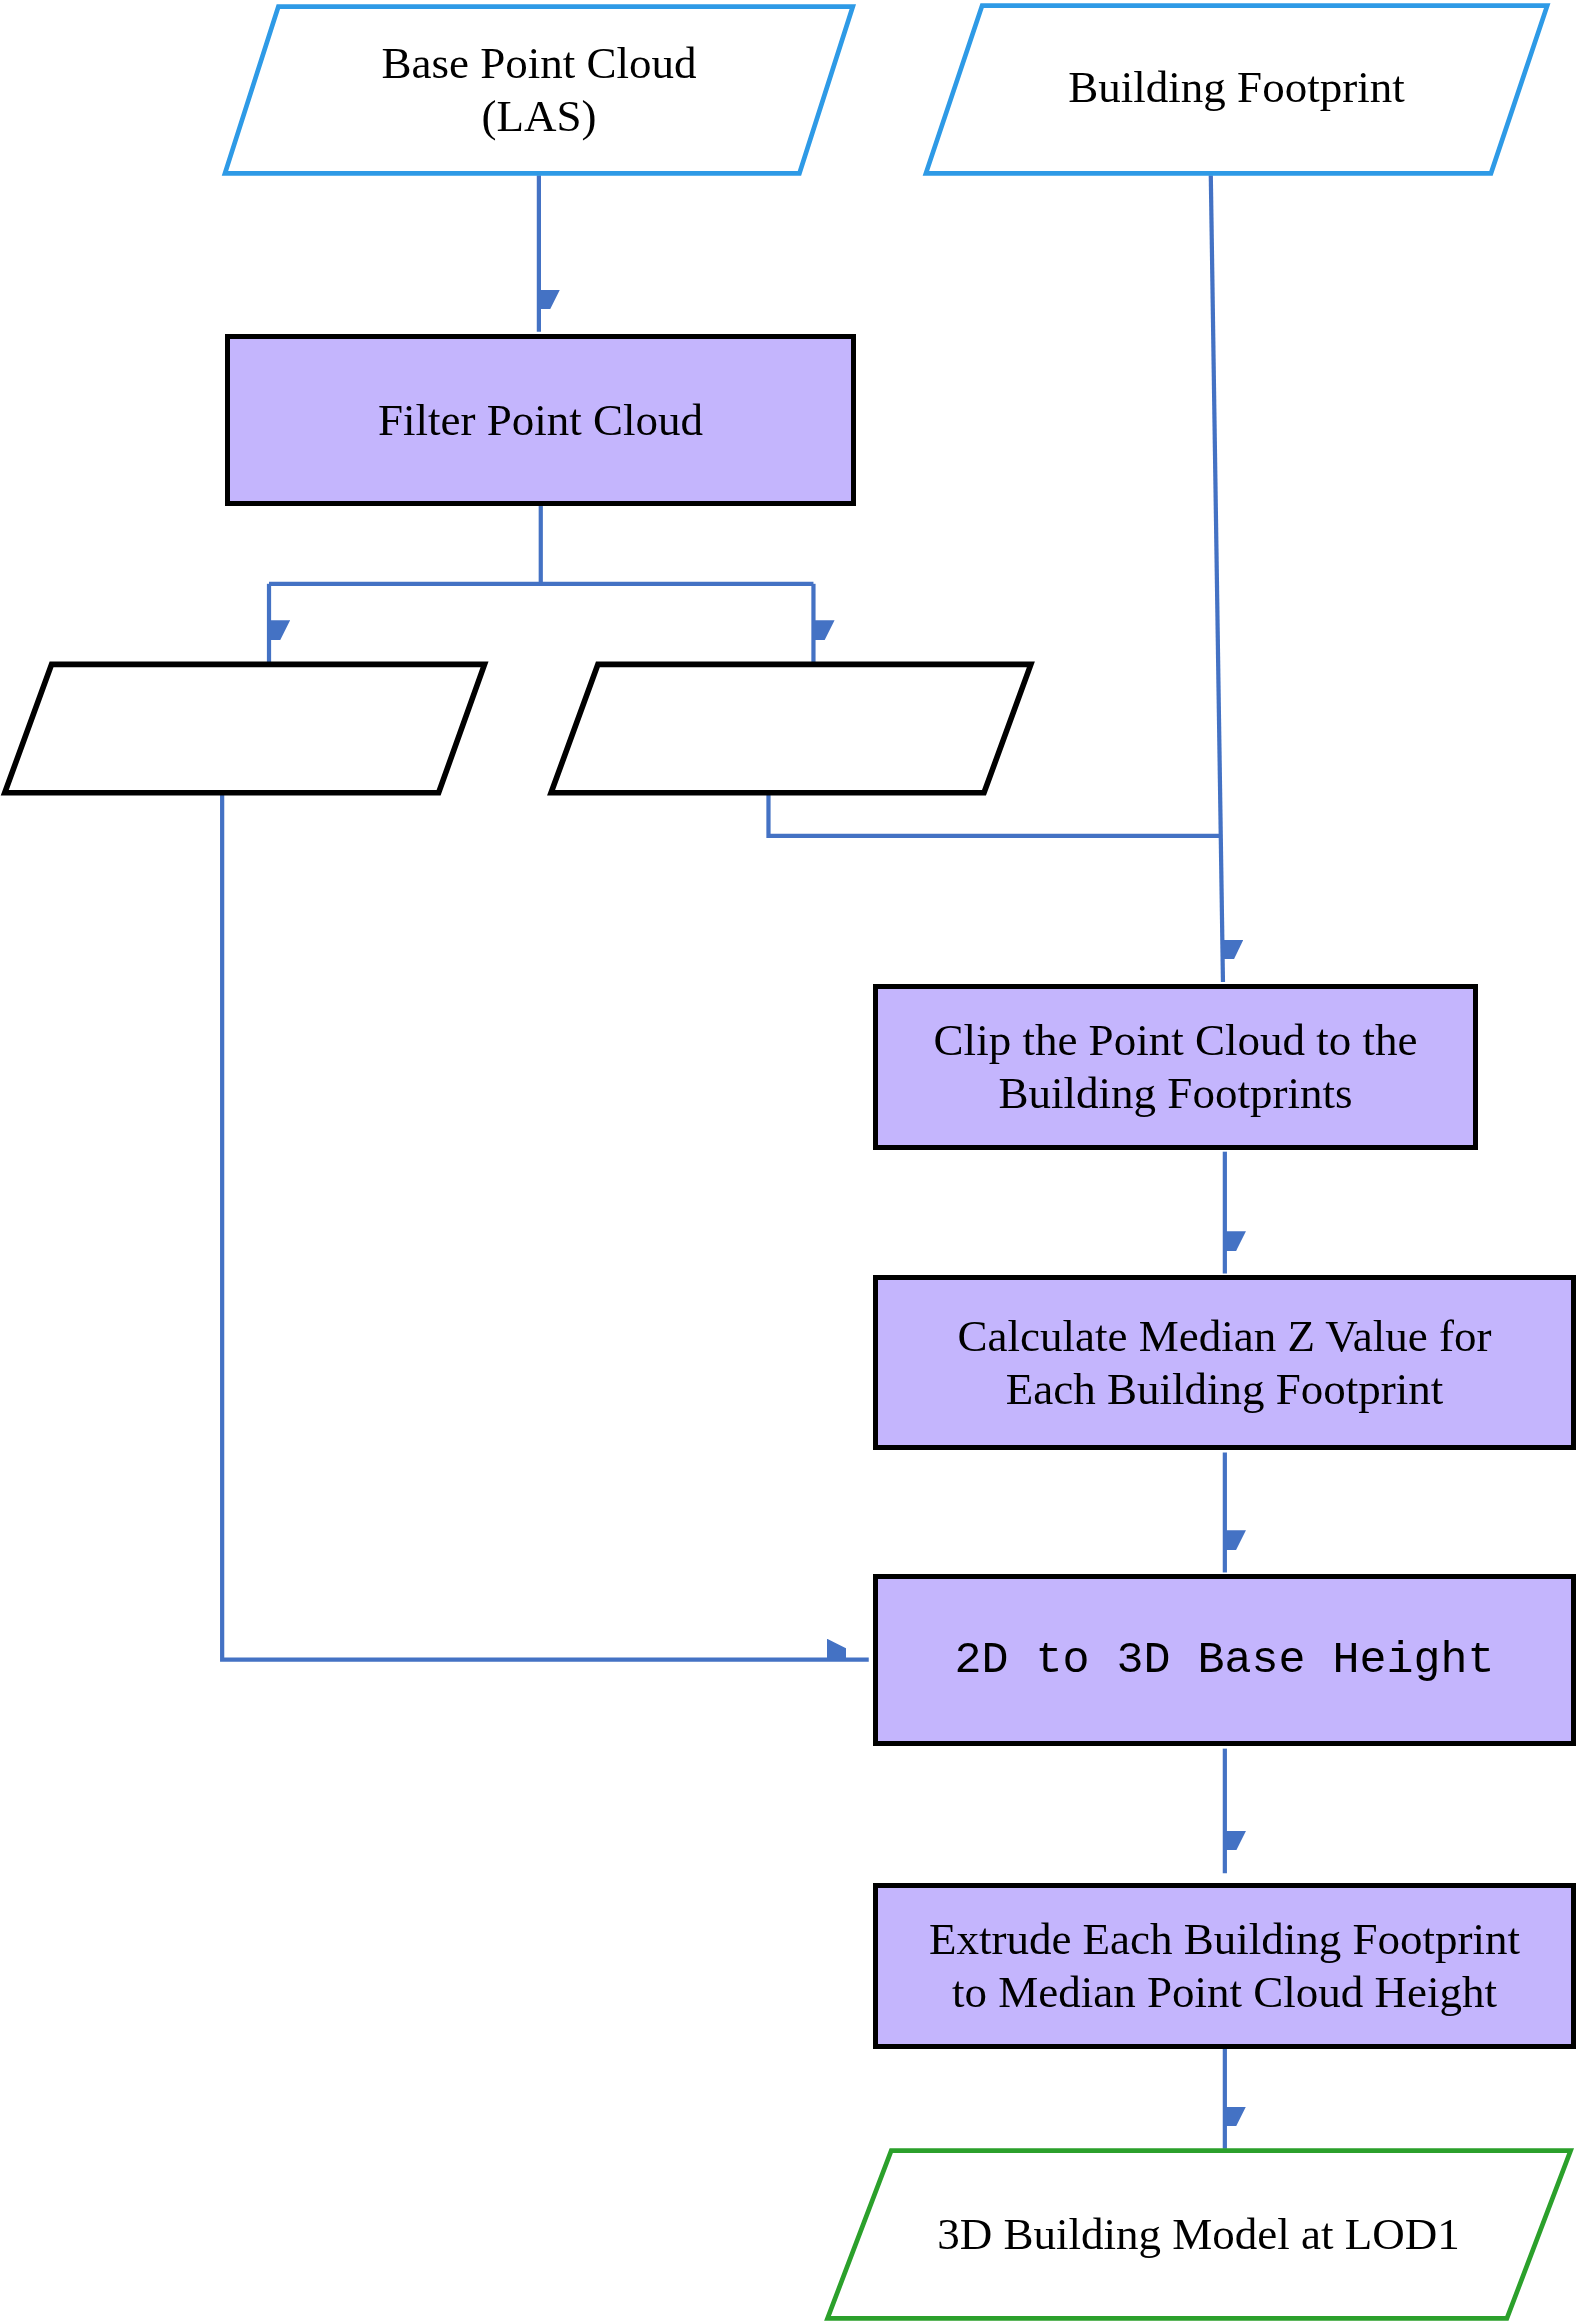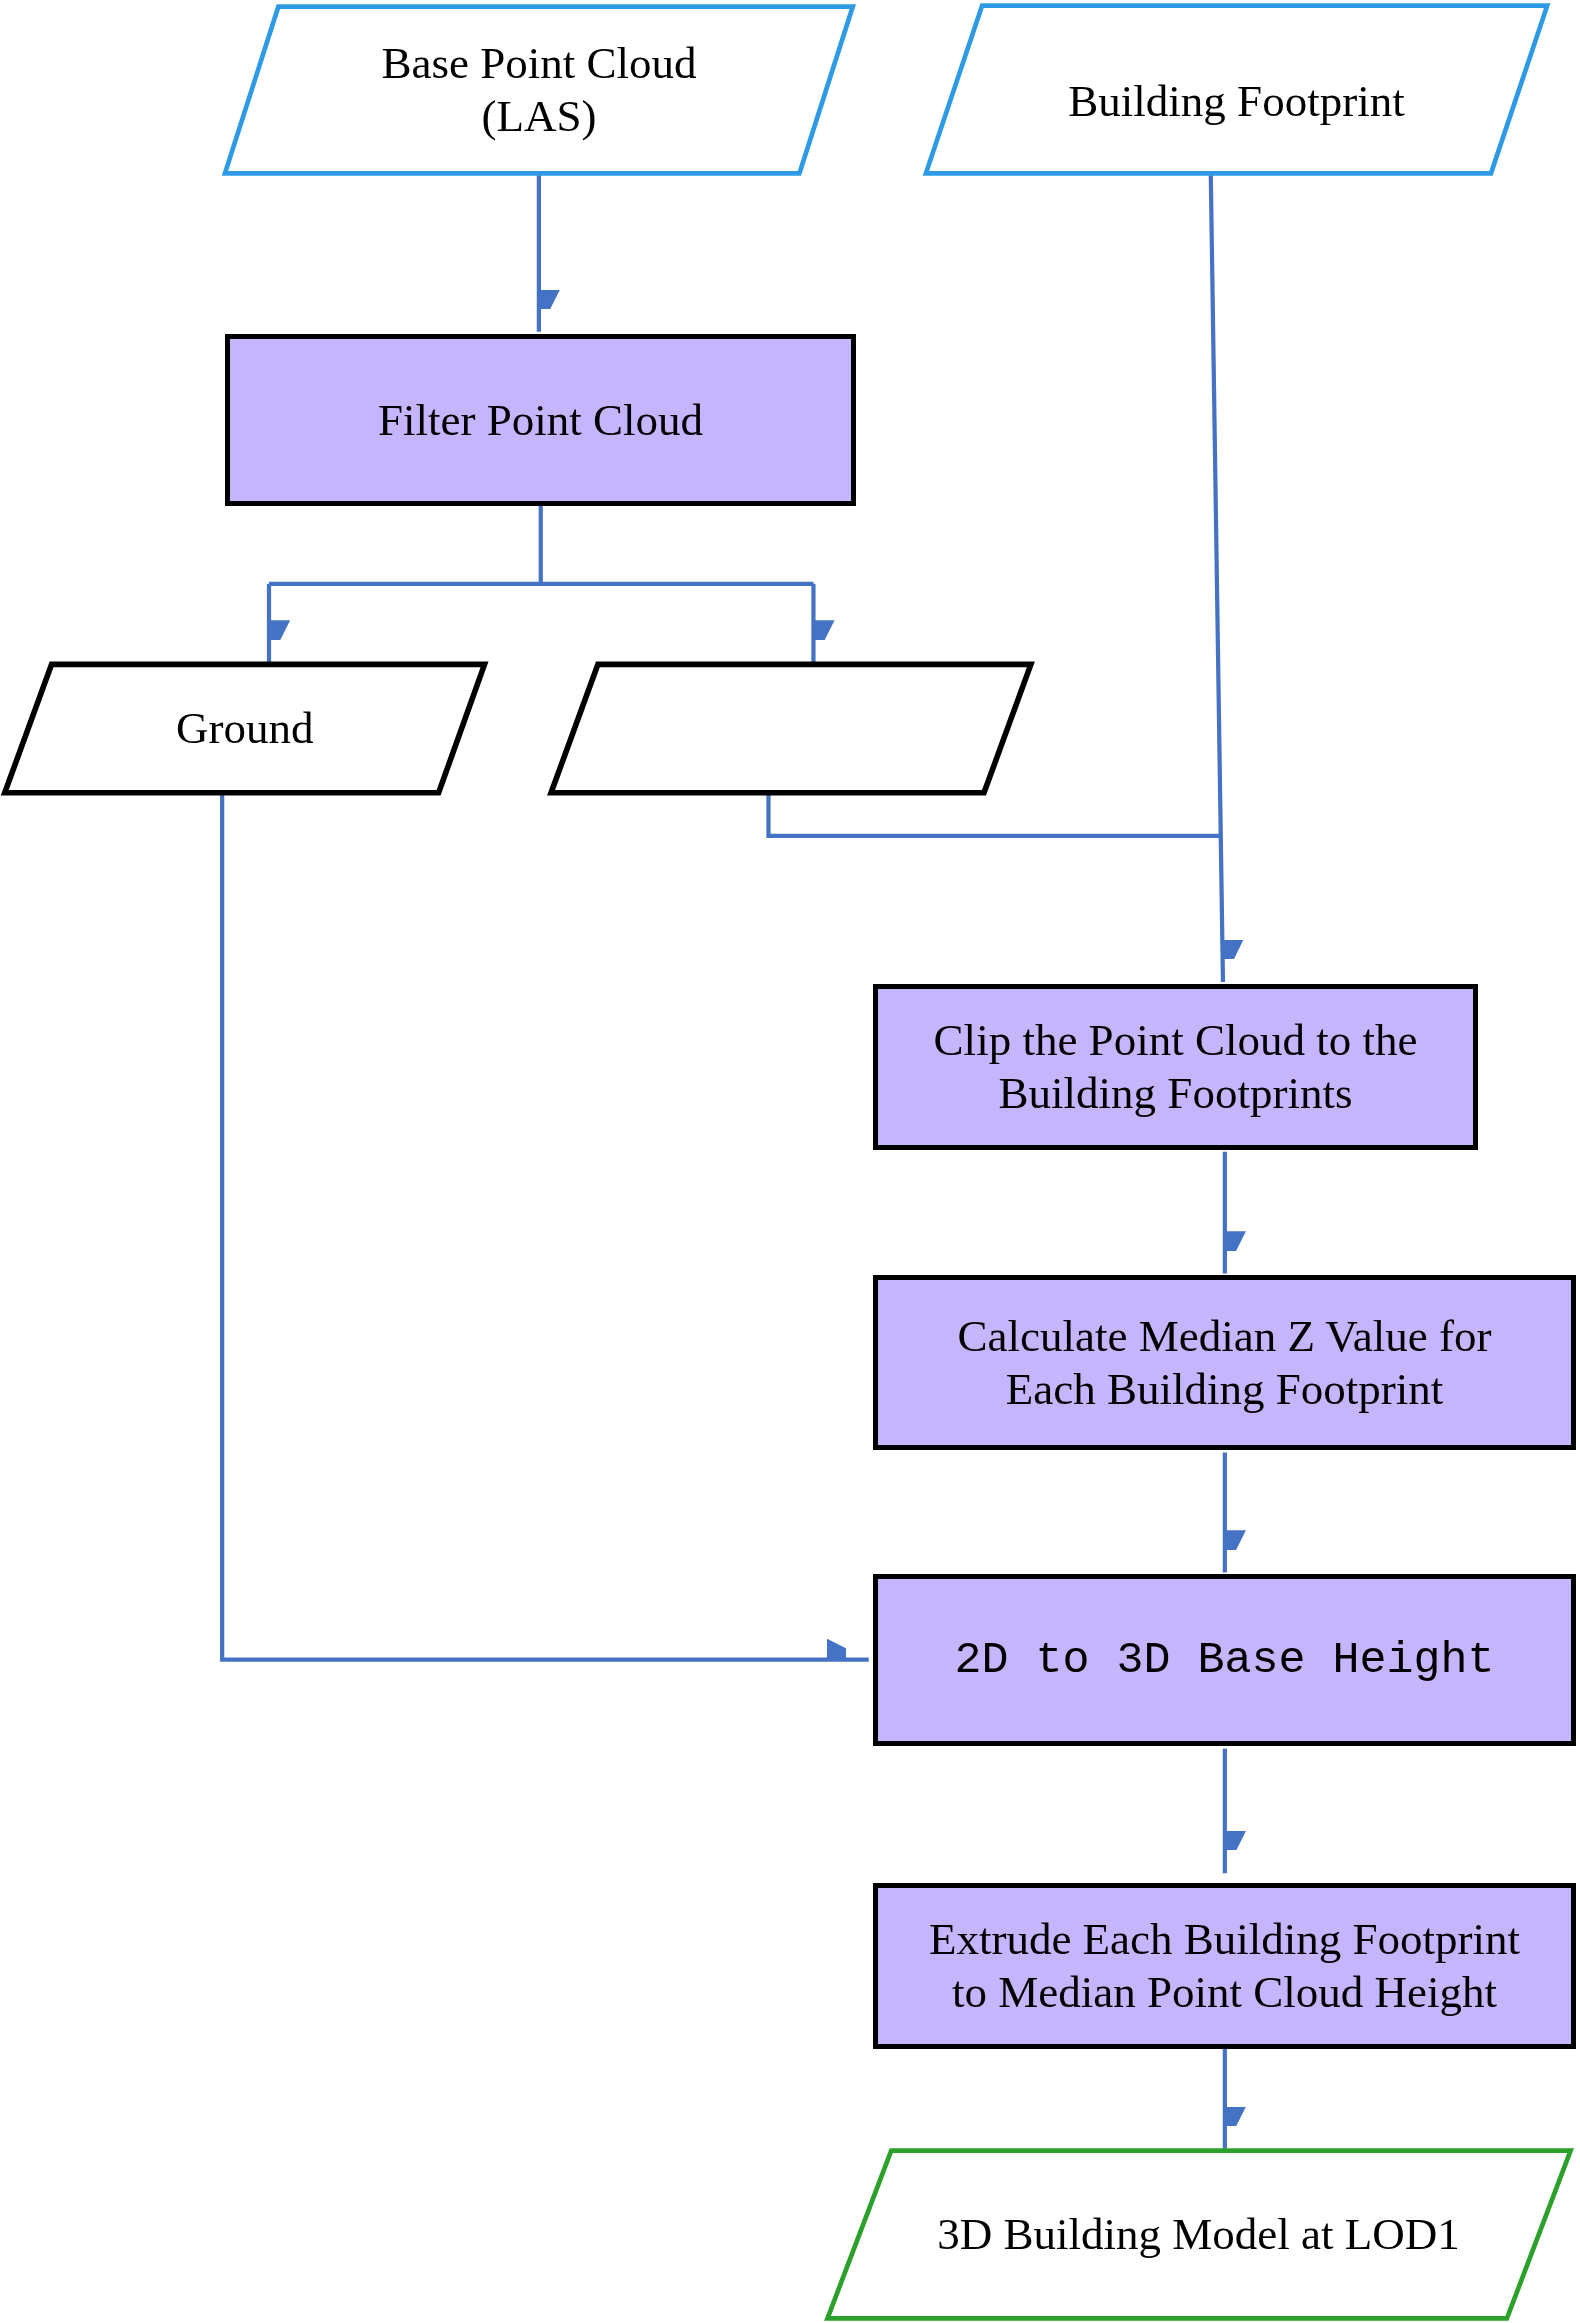--- a/index.html
+++ b/index.html
@@ -103,27 +103,24 @@
   <div class="box" style="left:873px; top:1875px; width:703px; height:166px;margin-top:8px;">
     <div class="node-label">Extrude Each Building Footprint
 to Median Point Cloud Height</div>
   </div>
 
   <div class="plabel" style="left:225px; top:6.6px; width:628px; height:167px;">
     <div class="node-label">Base Point Cloud
 (LAS)</div>
   </div>
 
-  <div class="plabel" style="left:926px; top:17px; width:621px; height:168px;">
+  <div class="plabel" style="left:926px; top:3px; width:621px; height:168px;">
     <div class="node-label">Building Footprint</div>
   </div>
 
-  <div class="plabel" style="left:4.7px; top:664px; width:480px; height:128px;">
-    <div class="node-label">Ground</div>
-  </div>
 
 
   <div class="plabel" style="left:827px; top:2150px; width:743px; height:168px;">
     <div class="node-label">3D Building Model at LOD1</div>
   </div>
 
 </div>
 
 
 </body></html>

